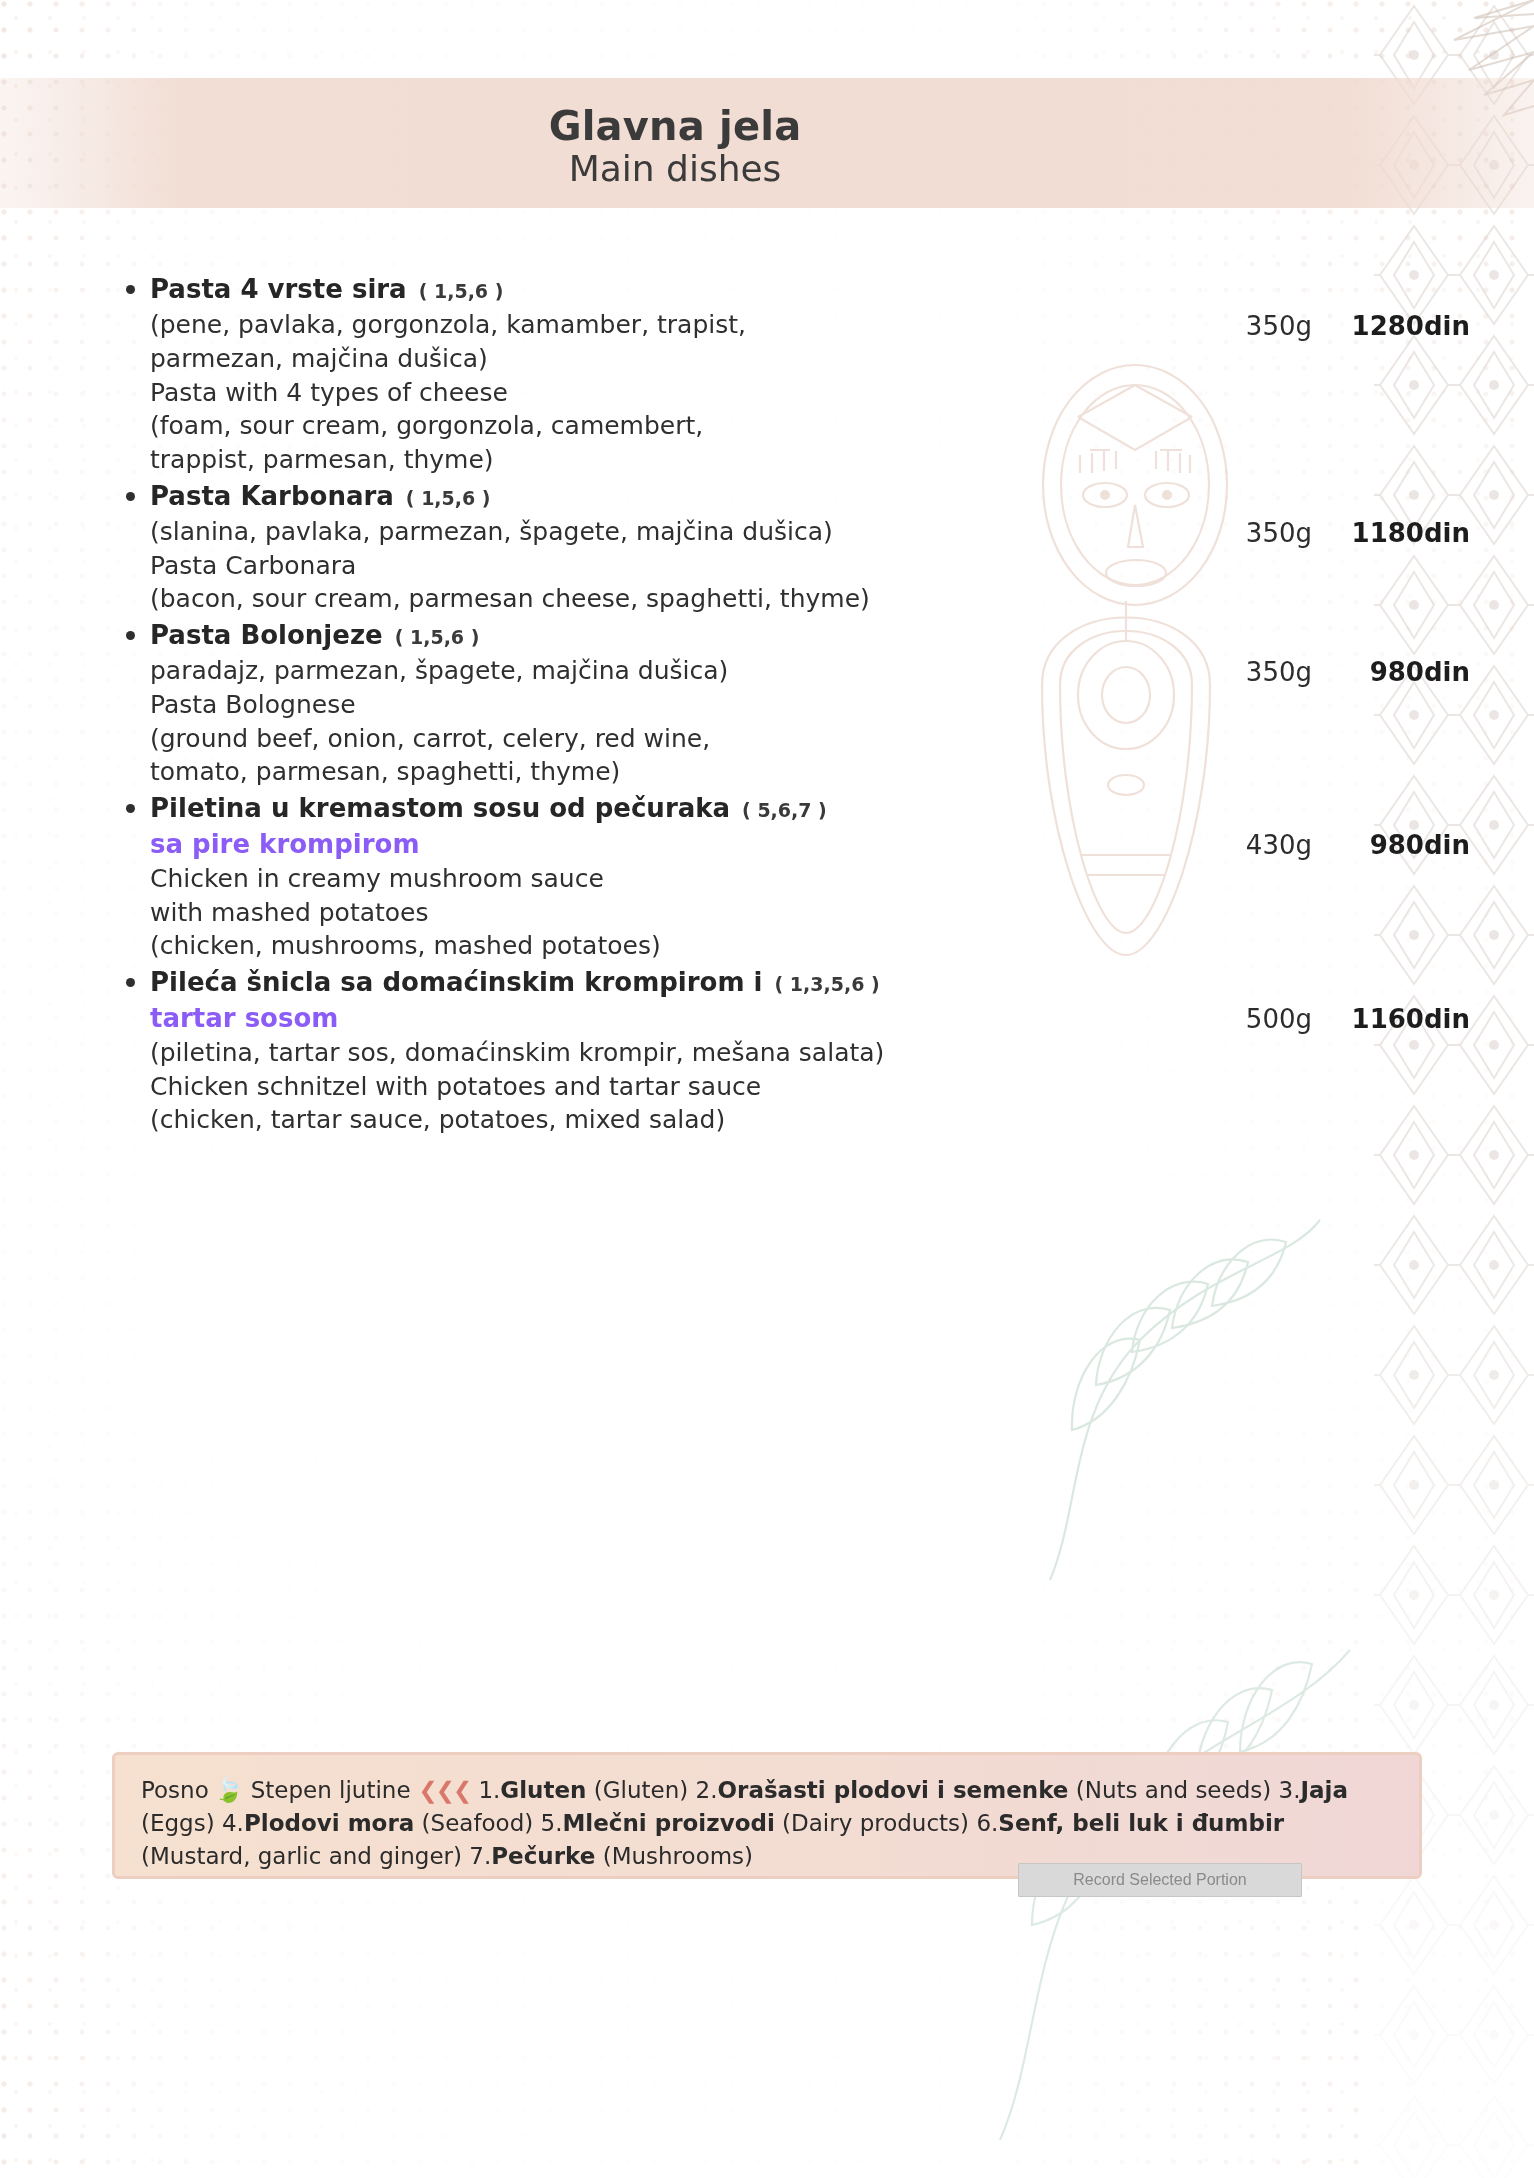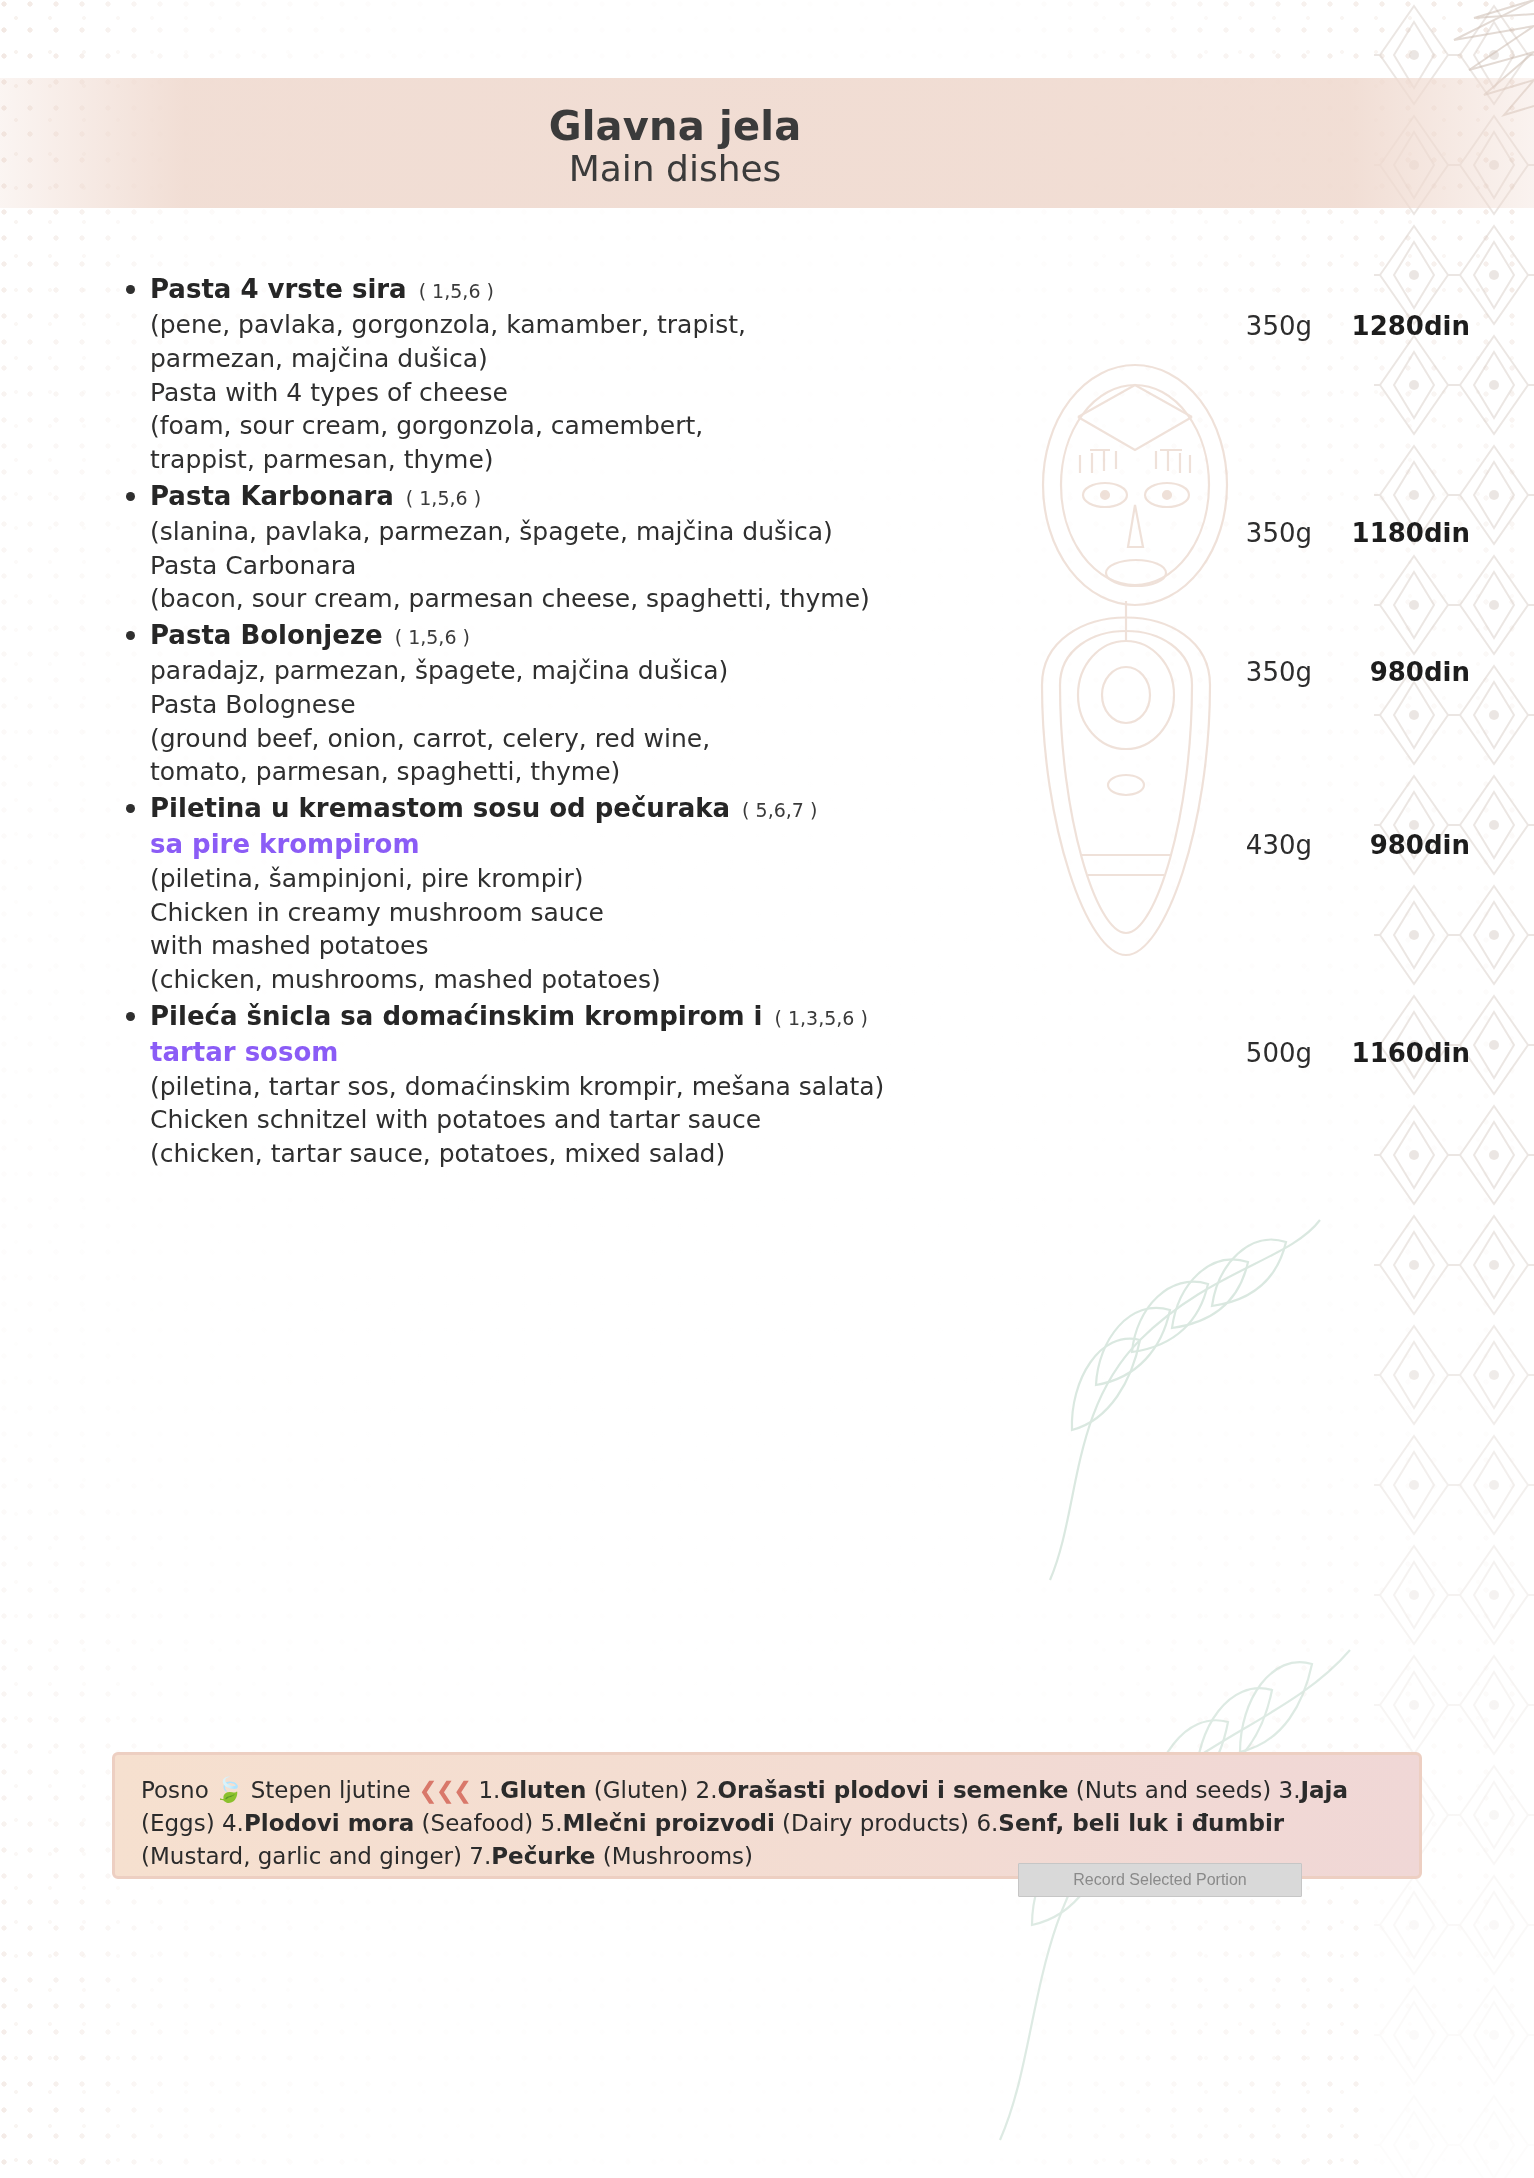--- a/index.html
+++ b/index.html
@@ -156,21 +156,21 @@
   }
   .name-line {
     font-size: 26px;
     font-weight: bold;
     color: #262626;
     line-height: 1.34;
     display: inline;
   }
   .allerg {
     font-size: 19px;
-    font-weight: normal;
+    font-weight: bold;
     color: #3a3a3a;
     margin-left: 12px;
     white-space: nowrap;
   }
   .name-line-2 {
     font-size: 26px;
     font-weight: bold;
     color: #8b5cf6;
     line-height: 1.34;
     display: block;
@@ -386,21 +386,20 @@
   <div class="menu-item">
     <div class="item-head">
       <span class="bullet"></span>
       <span class="name-line">Piletina u kremastom sosu od pečuraka</span><span class="allerg">( 5,6,7 )</span>
       <span class="price-wrap">
         <span class="weight">430g</span>
         <span class="price">980din</span>
       </span>
     </div>
     <div class="name-line-2">sa pire krompirom</div>
-    <div class="desc">(piletina, šampinjoni, pire krompir)</div>
     <div class="desc">Chicken in creamy mushroom sauce</div>
     <div class="desc">with mashed potatoes</div>
     <div class="desc">(chicken, mushrooms, mashed potatoes)</div>
   </div>
 
   <div class="menu-item">
     <div class="item-head">
       <span class="bullet"></span>
       <span class="name-line">Pileća šnicla sa domaćinskim krompirom i</span><span class="allerg">( 1,3,5,6 )</span>
       <span class="price-wrap">

